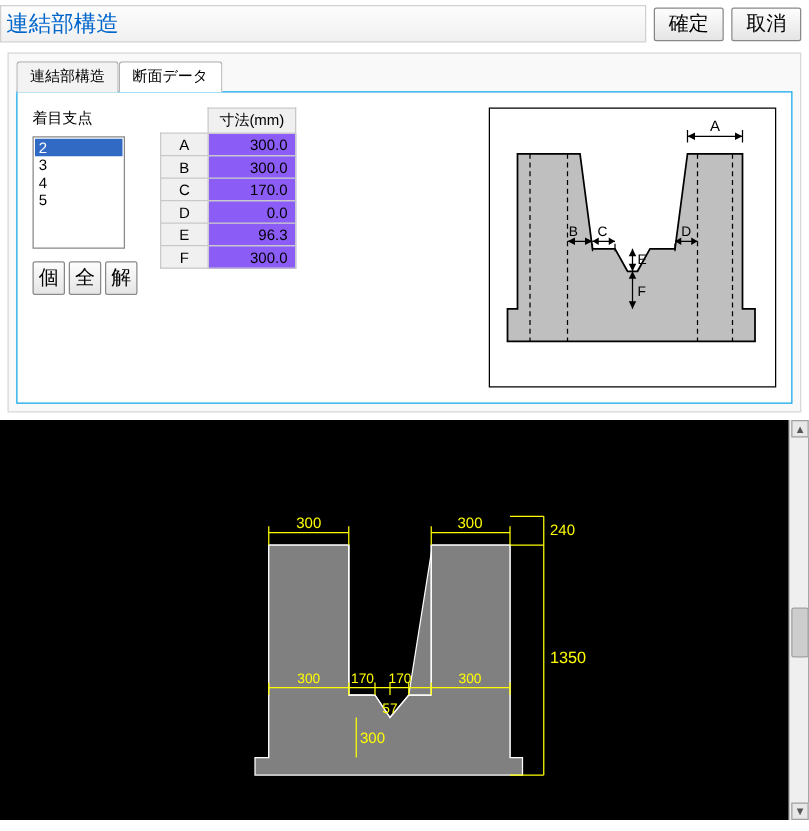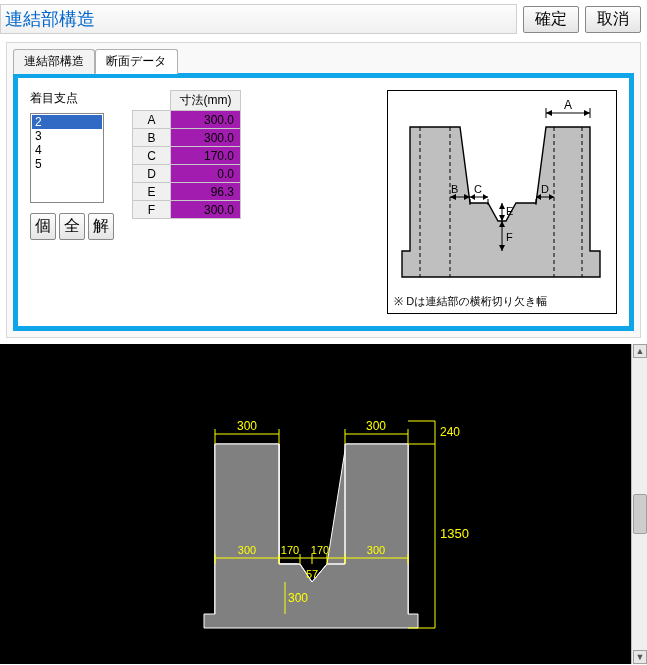--- a/index.html
+++ b/index.html
@@ -69,21 +69,21 @@
     font-size: 12px;
     border-top-left-radius: 3px;
     border-top-right-radius: 3px;
   }
   .tab.active {
     background: #ffffff;
     border-bottom: 1px solid #ffffff;
     text-align: right;
   }
   .tab-content {
-    border: 5px solid #0ea5e9;
+    border: 1px solid #0ea5e9;
     background: #ffffff;
     padding: 12px;
     display: flex;
     gap: 18px;
     min-height: 250px;
   }
   .left-col {
     display: flex;
     flex-direction: column;
     gap: 6px;
@@ -115,21 +115,21 @@
   }
   .dim-table {
     border-collapse: collapse;
     font-size: 12px;
     padding-left: 24px;
   }
   .dim-table th, .dim-table td {
     border: 1px solid #c8c8c8;
     padding: 1px 6px;
     height: 18px;
-    background: #a21caf;
+    background: #8b5cf6;
   }
   .dim-table th {
     background: #f0f0f0;
     font-weight: normal;
     text-align: center;
   }
   .dim-table td.key {
     background: #f0f0f0;
     text-align: center;
     width: 38px;
@@ -299,21 +299,20 @@
 
         <line x1="114" y1="130" x2="114" y2="160" stroke="#000"></line>
         <polygon points="114,130 111,136 117,136" fill="#000"></polygon>
         <polygon points="114,160 111,154 117,154" fill="#000"></polygon>
         <text x="118" y="150" font-size="11">F</text>
 
         <line x1="82" y1="108" x2="82" y2="114" stroke="#000"></line>
         <line x1="100" y1="108" x2="100" y2="114" stroke="#000"></line>
         <line x1="148" y1="108" x2="148" y2="114" stroke="#000"></line>
       </svg>
-      <div class="diagram-note">※ Dは連結部の横桁切り欠き幅</div>
     </div>
 
   </div>
 </div>
 
 <div class="preview">
   <svg width="631" height="320" viewBox="0 0 631 320">
 
     <g>
       <path d="M215,100 L279,100 L279,220 L297,220 L310,238 L315,238 L327,220 L346,100 L408,100 L408,282 L214,282 L214,270 L215,270 Z

